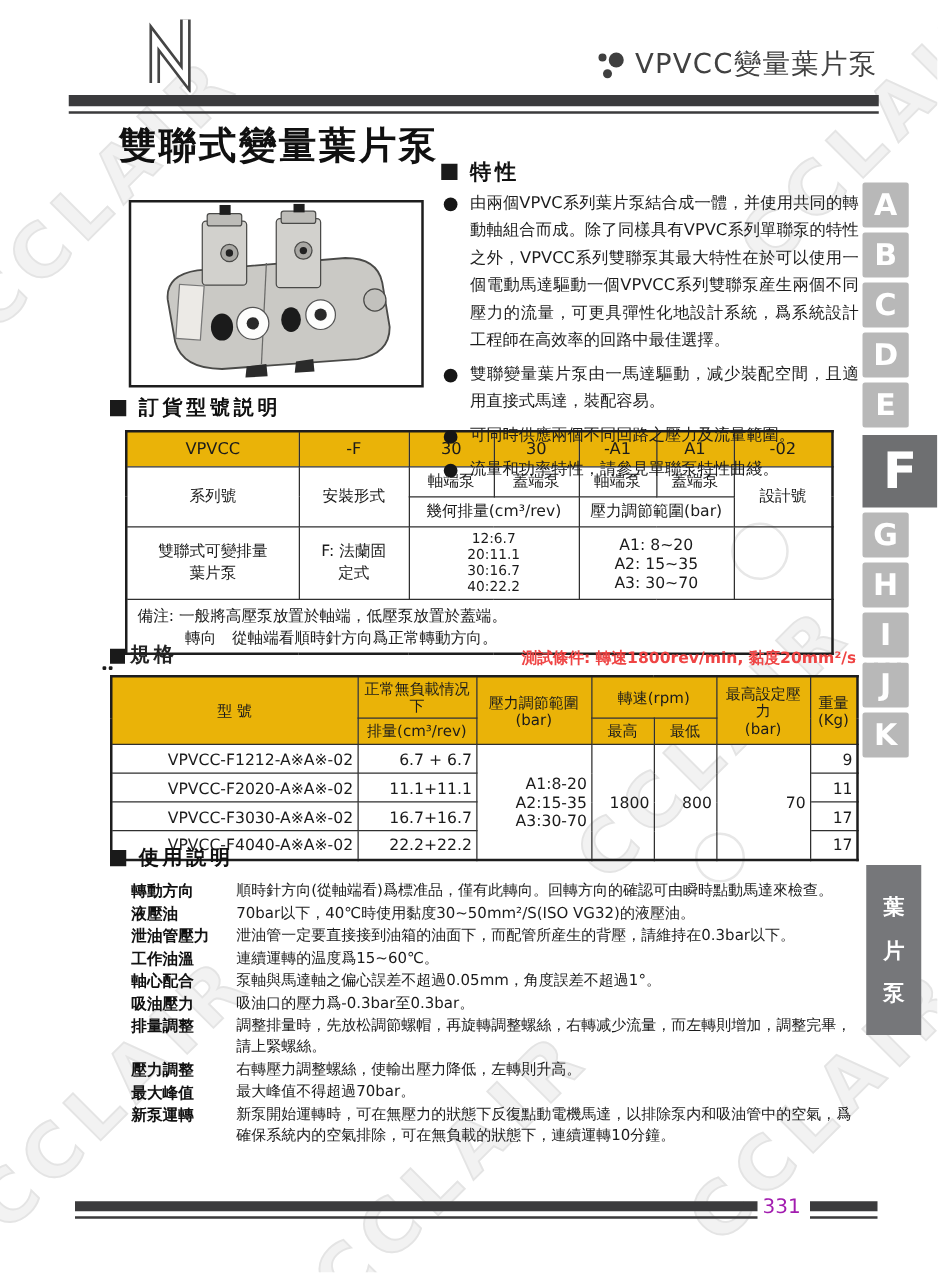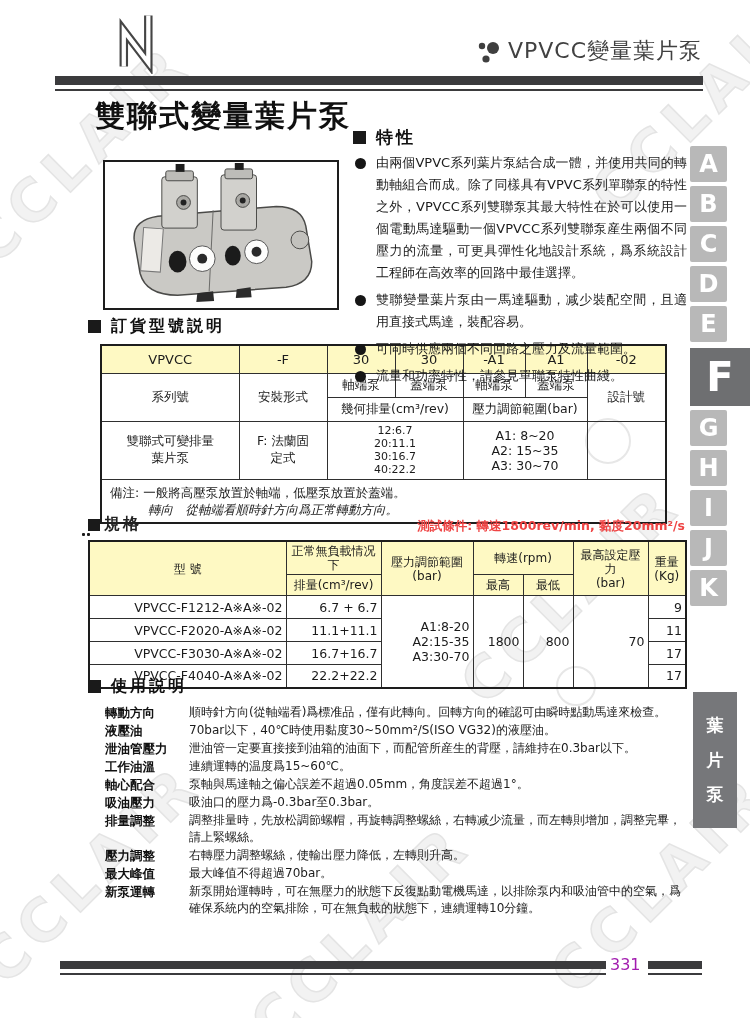--- a/index.html
+++ b/index.html
@@ -36,29 +36,29 @@
 
   
   .features { position:absolute; left:353px; top:152px; width:334px; }
   .feat-item { display:flex; margin-bottom:5px; }
   .feat-dot { width:11px; height:11px; border-radius:50%; background:#161616; margin:6px 10px 0 2px; flex:0 0 auto; }
   .feat-text { font-size:13px; line-height:22px; color:#1c1c1c; text-align:justify; }
 
   
   table { border-collapse:collapse; table-layout:fixed; }
   td { border:1px solid #2f2f2f; text-align:center; vertical-align:middle; padding:2px 3px; color:#1b1b1b; }
-  .gray { background:#fef9c3; }
+  .gray { background:#eab308; }
   .pre { white-space:pre-line; }
   .ord-table { position:absolute; left:100px; top:344px; width:565px; border:2px solid #1d1d1d; font-size:12.5px; }
   .ord-table .code td { height:28px; font-size:13px; }
   .ord-table .lab td { height:24px; }
   .ord-table .body td { height:58px; }
   .ord-table .disp { font-size:11px; line-height:13px; }
   .ord-note td { text-align:left; padding:4px 8px; font-size:12.5px; line-height:17px; }
-  .ord-note .l2 { margin-left:38px;font-style:italic; }
+  .ord-note .l2 { margin-left:38px; }
 
   .spec-line { position:absolute; left:88px; top:514px; width:597px; display:flex; justify-content:space-between; align-items:flex-end; }
   .test-cond { font-size:12.5px; font-weight:700; color:#ef4444; }
 
   .spec-table { position:absolute; left:88px; top:540px; width:597px; border:2px solid #1d1d1d; font-size:12.5px; }
   .spec-table .hd td { height:21px; font-size:12px; line-height:14px; }
   .spec-table .dr td { height:23px;text-align:right; }
   .spec-table .model { text-align:left; padding-left:8px; }
 
   

